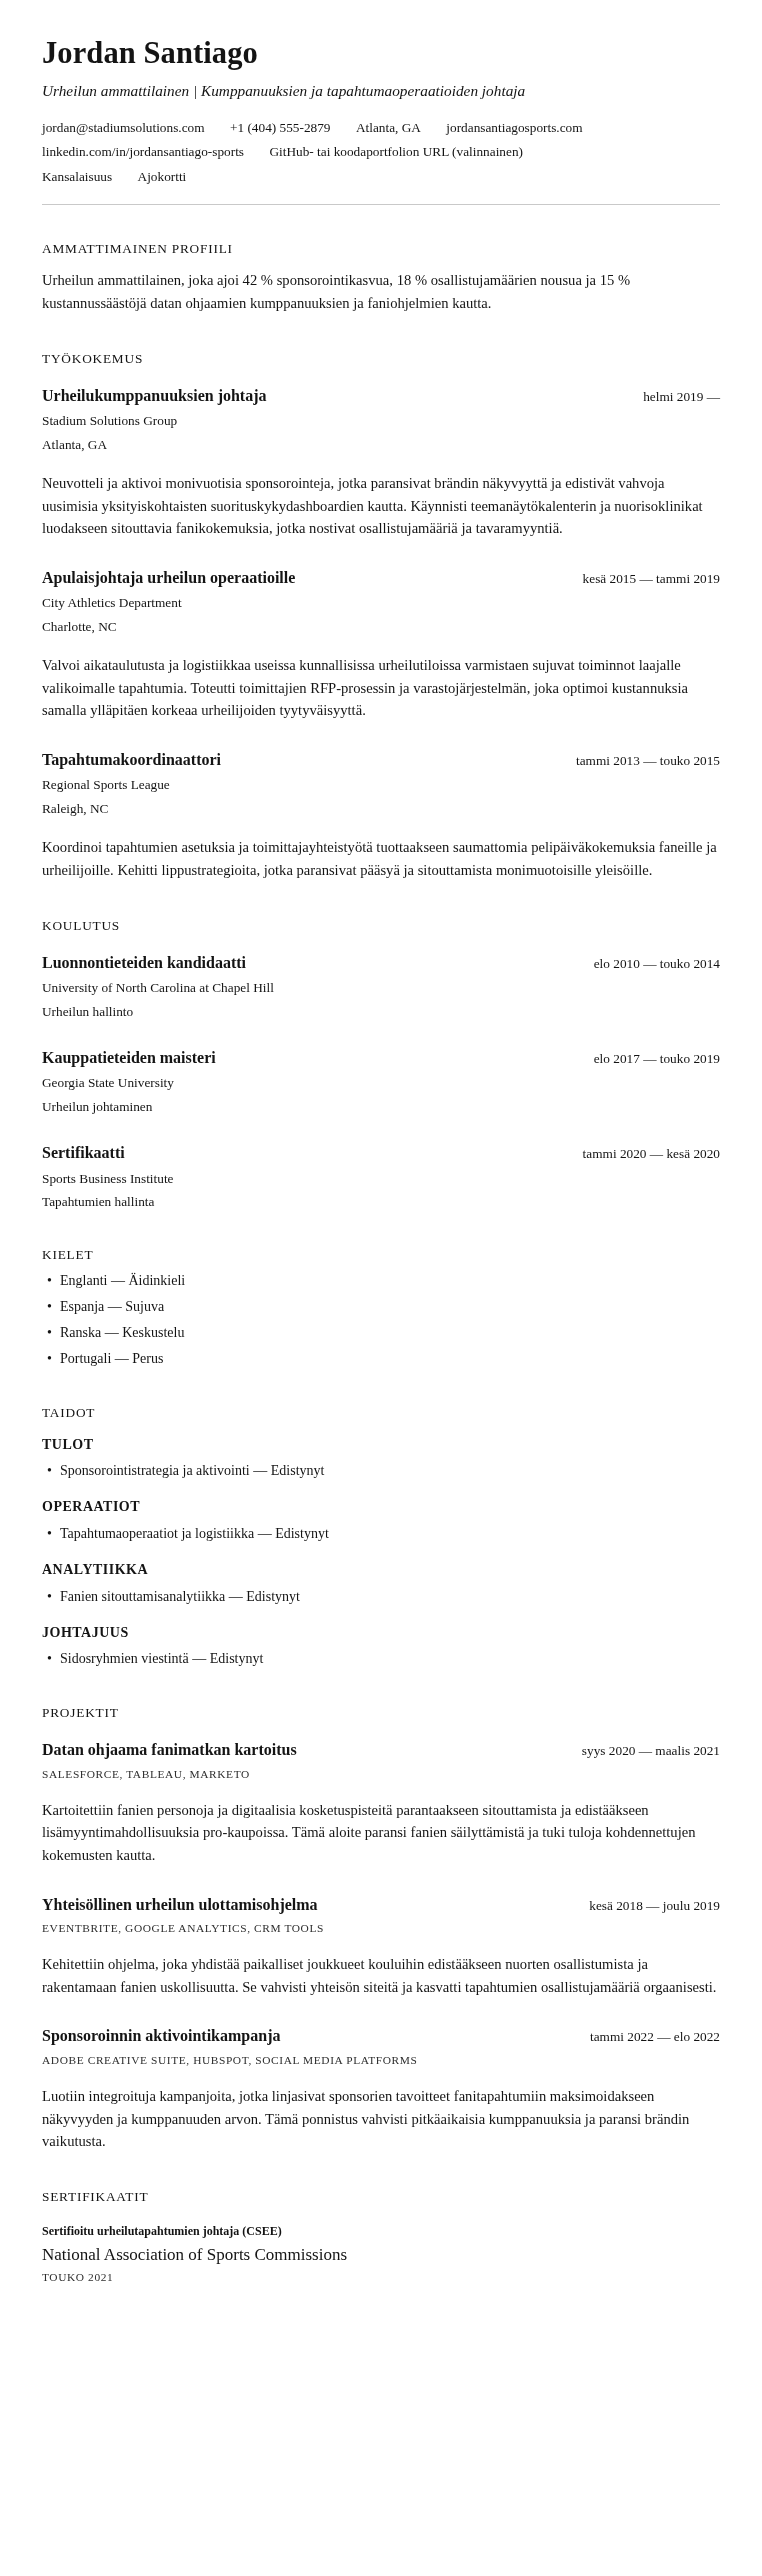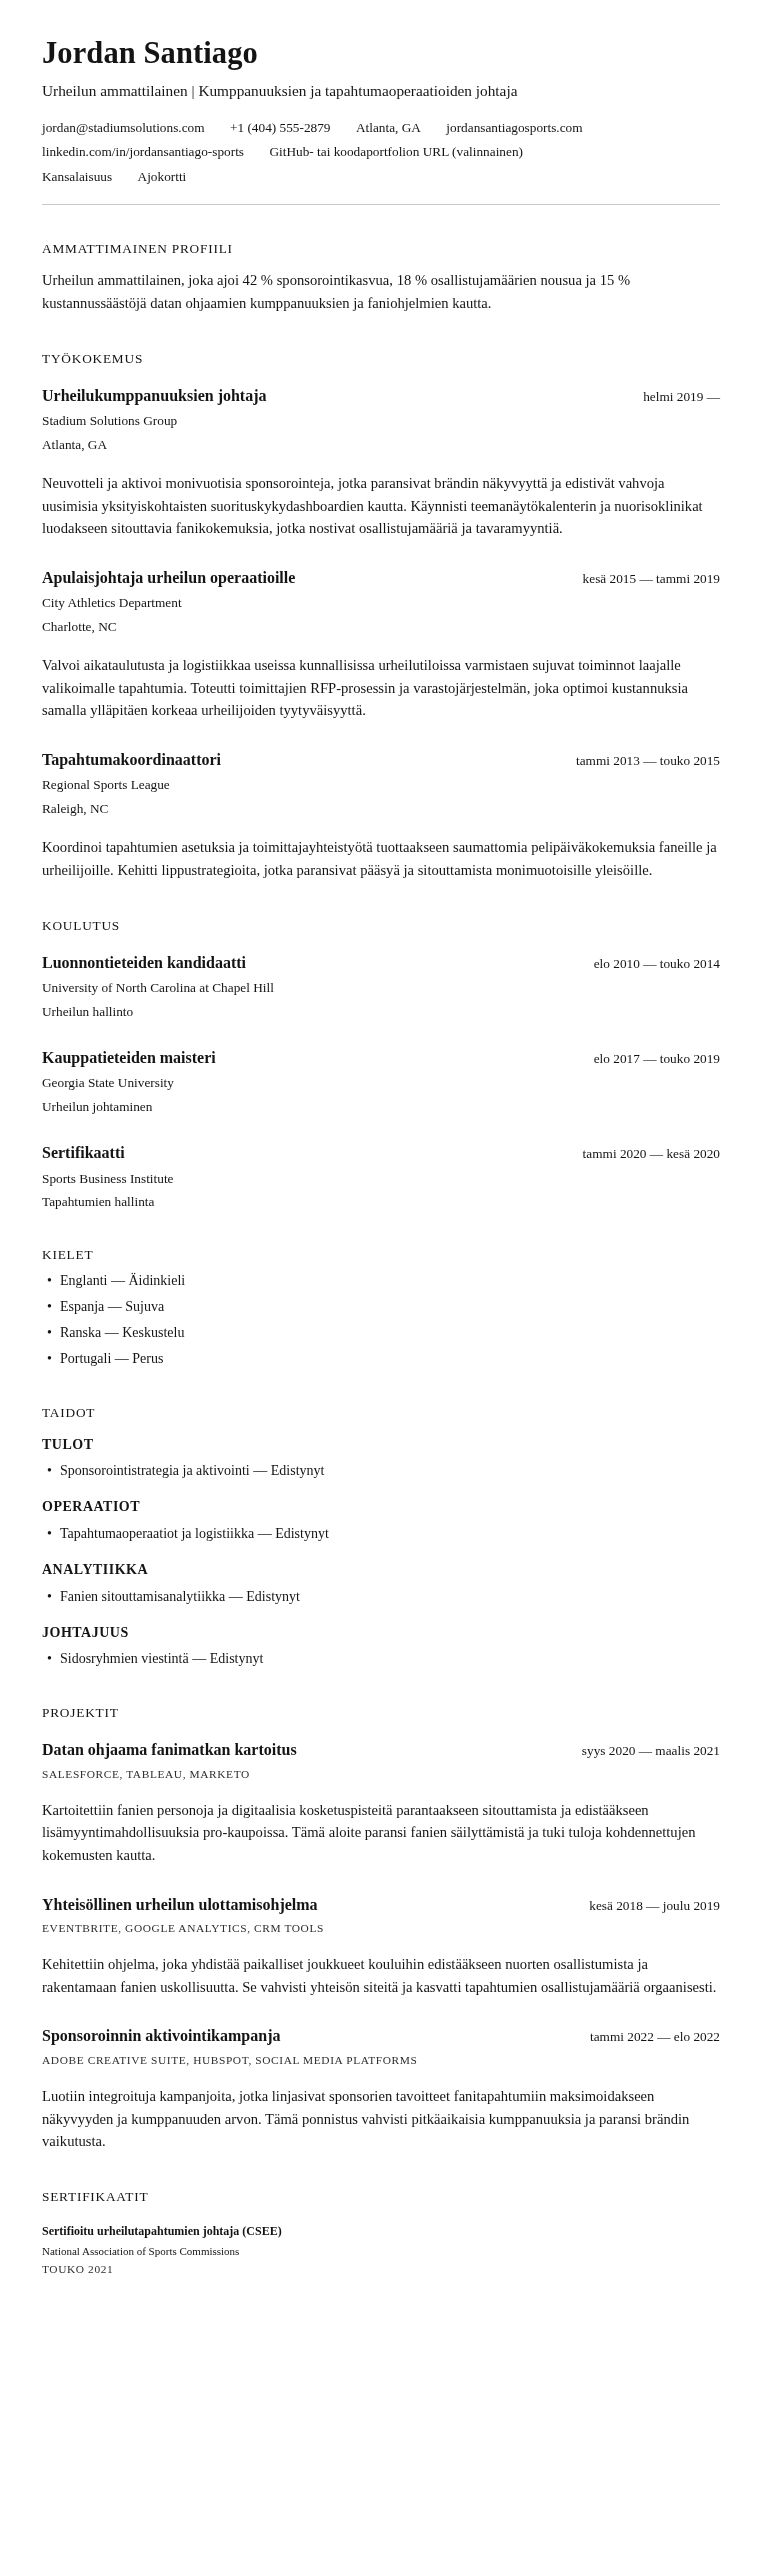--- a/index.html
+++ b/index.html
@@ -11,21 +11,21 @@
   }
   .page {
     width: 763px;
     min-height: 2576px;
     margin: 0 auto;
     padding: 36px 43px 95px 42px;
   }
 
   
   .name { font-size: 30.5px; font-weight: 700; letter-spacing: 0.1px; line-height: 1.15; }
-  .tagline { font-size: 15.3px; margin-top: 10.2px; line-height: 1.3; }
+  .tagline { font-size: 15.3px; margin-top: 10.2px; line-height: 1.3; font-style: italic; }
   .contact { margin-top: 19px; font-size: 13.3px; }
   .contact-row { display: flex; flex-wrap: wrap; gap: 5.1px 25.4px; margin-top: 8.3px; }
   .contact-row:first-child { margin-top: 0; }
   .divider { border: none; border-top: 0.6px solid #c9c9c9; margin: 19px 0 0; }
 
   
   .section { margin-top: 36px; }
   .section-title { font-size: 13.3px; font-weight: 400; letter-spacing: 0.8px; }
 
   .para { font-size: 14.6px; line-height: 1.55; margin-top: 12.7px; }
@@ -43,21 +43,21 @@
 
   ul.blist { list-style: none; margin-top: 7.6px; }
   ul.blist li {
     font-size: 14px; line-height: 1.5; position: relative;
     padding-left: 18px; margin-top: 5.1px;
   }
   ul.blist li::before { content: "\2022"; position: absolute; left: 5.1px; }
 
   .tools { font-size: 11.4px; letter-spacing: 0.6px; margin-top: 7.6px; color: #2e2e2e; text-transform: uppercase; }
   .cert-title { font-size: 12px; font-weight: 700; line-height: 1.3; }
-  .cert-org { font-size: 11px; margin-top: 5.7px; }
+  .cert-org { font-size: 17px; margin-top: 5.7px; }
   .cert-date { font-size: 11.4px; letter-spacing: 0.6px; margin-top: 6.4px; color: #2e2e2e; }
 </style>
 </head>
 <body>
 
 <div class="page">
 
   <header>
     <h1 class="name">Jordan Santiago</h1>
     <div class="tagline">Urheilun ammattilainen | Kumppanuuksien ja tapahtumaoperaatioiden johtaja</div>

